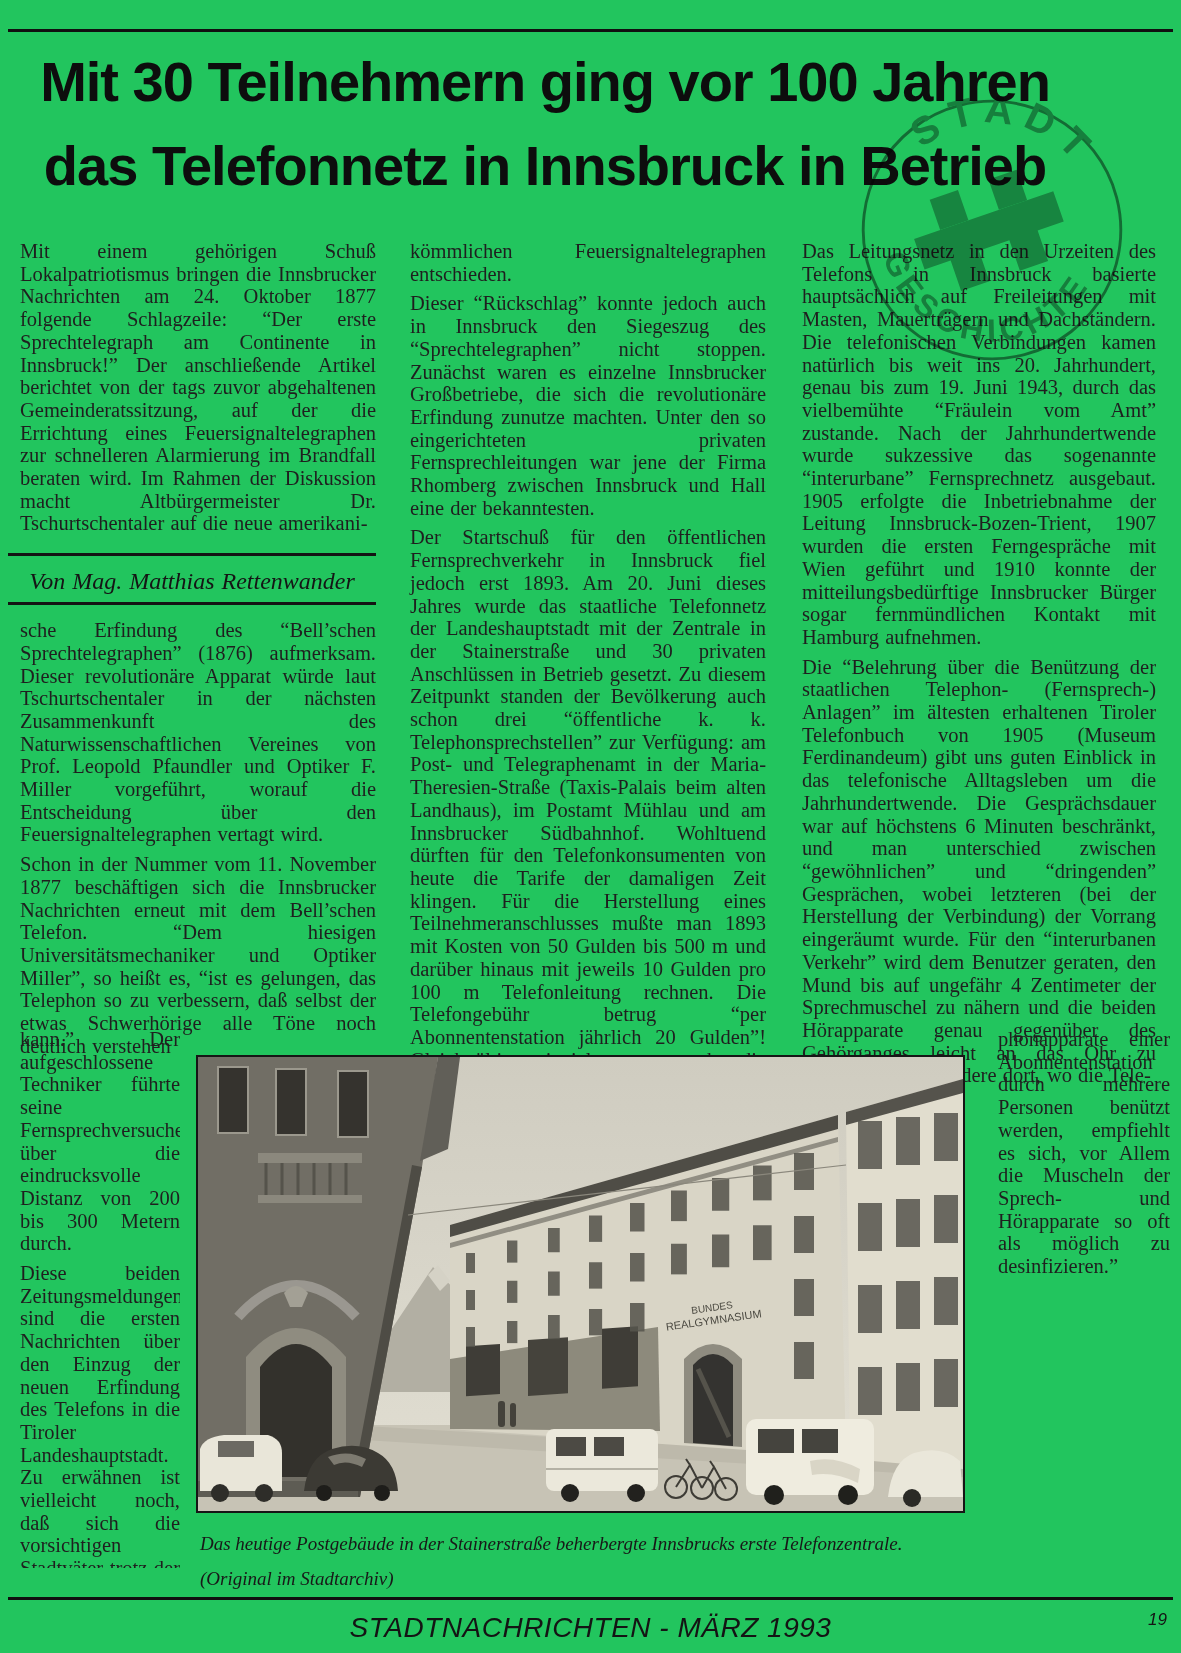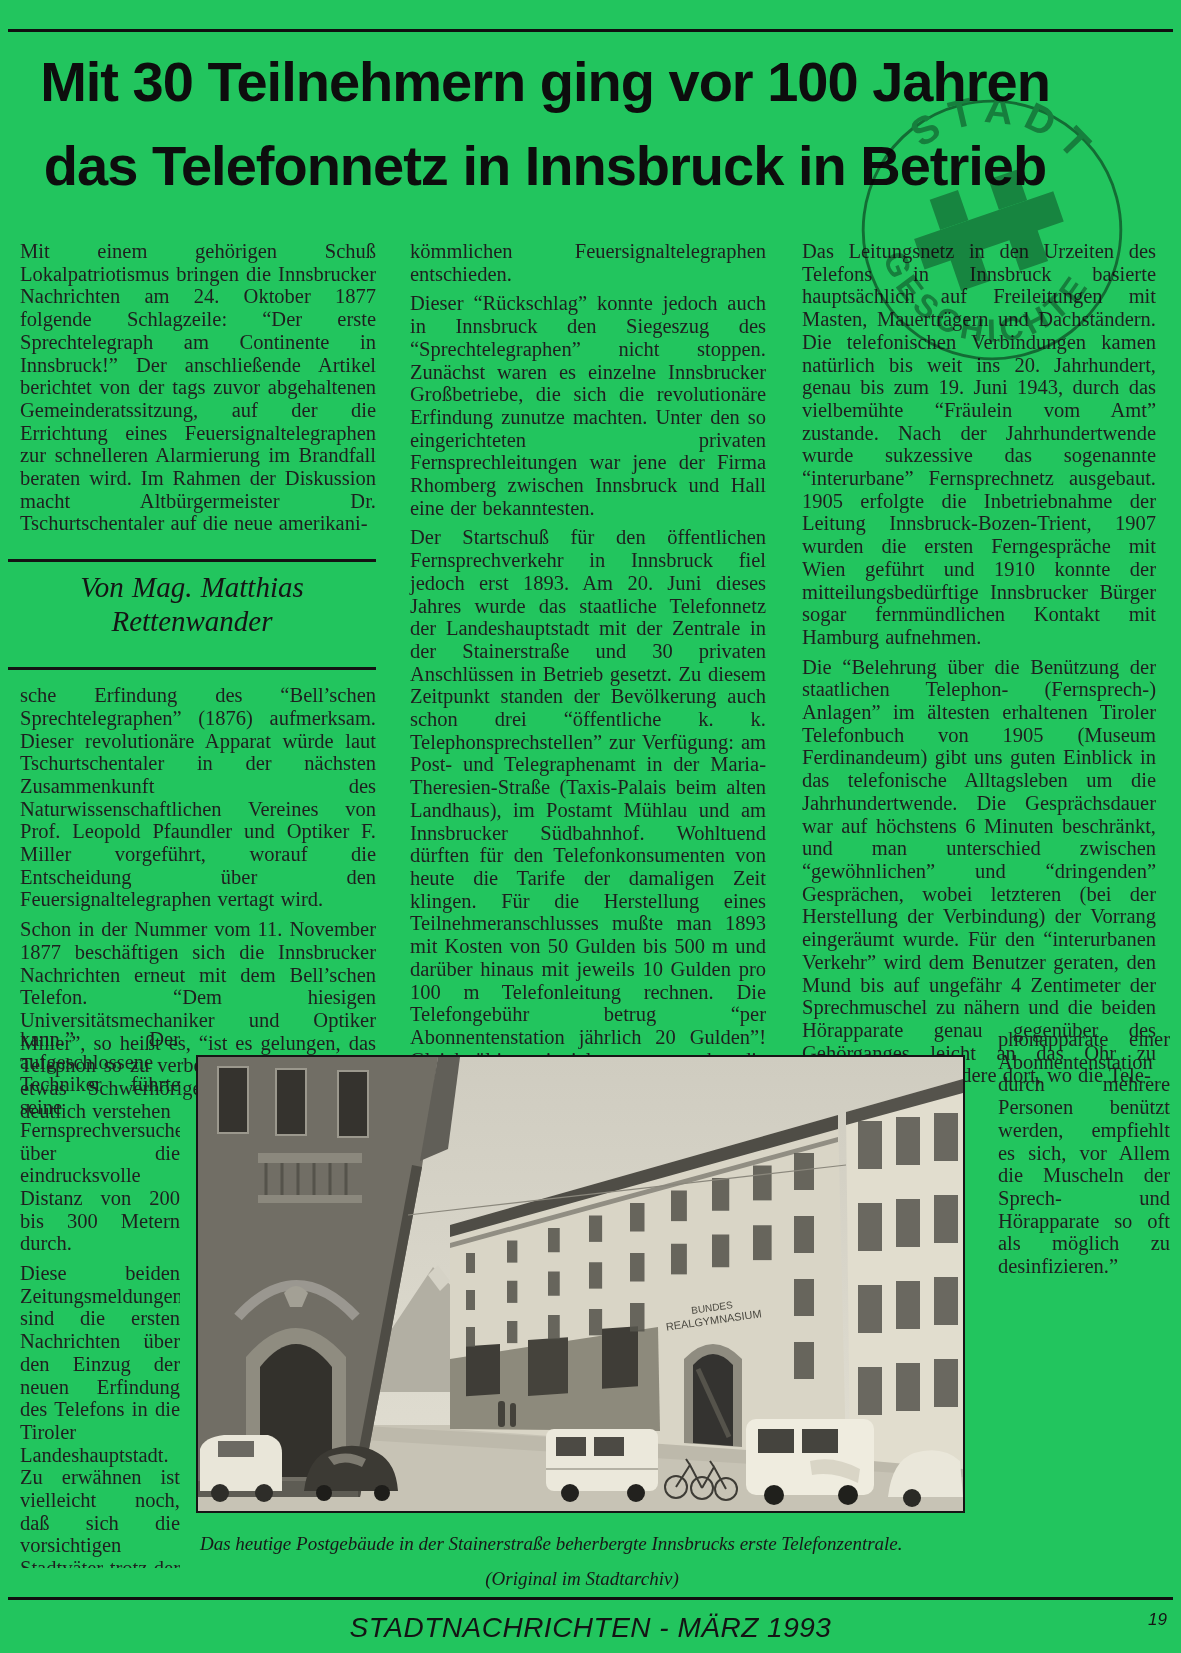--- a/index.html
+++ b/index.html
@@ -13,30 +13,30 @@
         line-height:84px;letter-spacing:-1px;color:#0d0d0d;}
   .col{position:absolute;font-size:20.5px;line-height:22.7px;text-align:justify;
         hyphens:auto;-webkit-hyphens:auto;word-spacing:1px;}
   .col p{margin:0 0 7px 12px;}
   #col1-wide{left:8px;top:240px;width:368px;}
   #col2{left:398px;top:240px;width:368px;}
   #col3-wide{left:790px;top:240px;width:366px;}
   #col1-narrow{left:8px;top:1028px;width:172px;height:540px;overflow:hidden;}
   #col3-narrow{left:986px;top:1028px;width:184px;}
   #byline-box{border-top:3px solid #141414;border-bottom:3px solid #141414;
-        margin:24px 0 14px;padding:8px 4px 29px;text-align:center;font-style:italic;
-        font-size:29px;line-height:34px;color:#151515;}
+        margin:18px 0 14px;padding:8px 4px 4px;text-align:center;font-style:italic;
+        font-size:24px;line-height:34px;color:#151515;}
   #stamp{position:absolute;left:854px;top:92px;width:276px;height:276px;
         mix-blend-mode:multiply;opacity:.8;transform:rotate(7deg);z-index:6;}
   #photo-frame{position:absolute;left:196px;top:1055px;width:769px;height:458px;
         border:2px solid #161616;box-sizing:border-box;background:#d8d4c6;z-index:2;}
   #photo-frame svg{display:block;width:100%;height:100%;}
   #caption-block{position:absolute;left:200px;top:1526px;width:764px;font-style:italic;
         font-size:19px;line-height:35px;color:#181818;}
-  #caption-credit{text-align:center;}
+  #caption-credit{text-align:left;}
   #journal-footer{position:absolute;left:0;right:0;top:1612px;text-align:center;
         font-family:"Liberation Sans",sans-serif;font-style:italic;font-size:28px;
         letter-spacing:.5px;color:#141414;}
   #page-number{position:absolute;right:14px;top:1610px;font-family:"Liberation Sans",sans-serif;
         font-style:italic;font-size:17px;color:#141414;}
   .endmark{float:right;width:14px;height:14px;background:#0e0e0e;margin-top:5px;}
   .stamp-arc{font-family:"Liberation Sans",sans-serif;font-weight:bold;fill:#8d8d8d;}
 </style>
 </head>
 <body>

